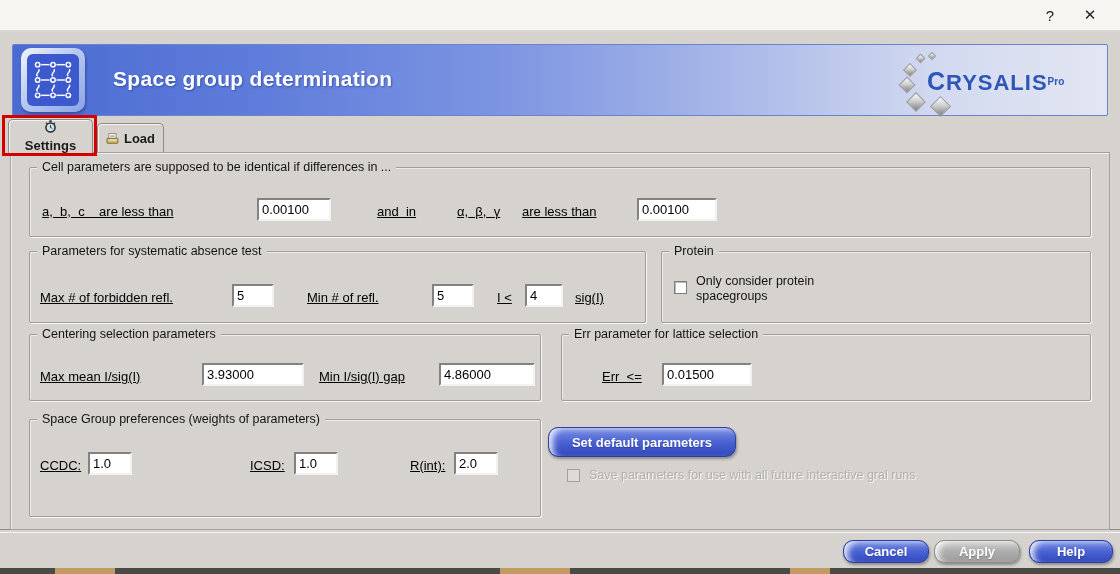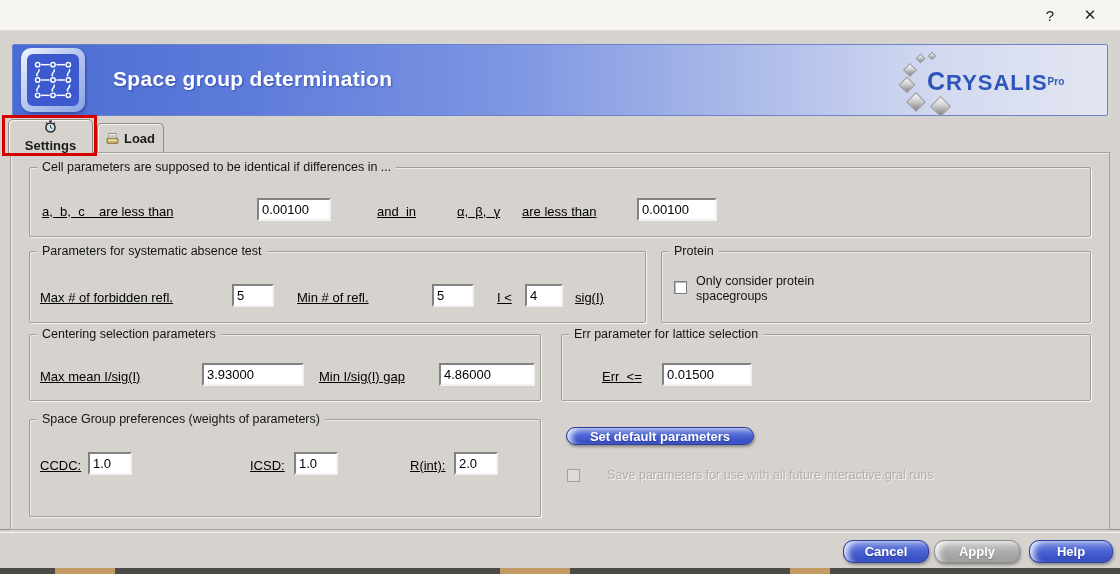--- a/index.html
+++ b/index.html
@@ -93,21 +93,21 @@
     font-family:"Liberation Sans",sans-serif;font-size:13px;color:#000;
     padding:0 3px;outline:none;
   }
   
   .cb{
     position:absolute;width:13px;height:13px;background:#fff;box-sizing:border-box;
     border:1px solid #7d7d7d;box-shadow:inset 1px 1px 0 #b9b9b9;
   }
   .cb.disabled{background:#dedbd7;border-color:#a5a29e;box-shadow:none;}
   .cblabel{position:absolute;font-size:12.5px;color:#141414;line-height:15px;}
-  .cblabel.disabled{color:#b3b0ac;text-shadow:1px 1px 0 #f5f3f0;white-space:nowrap;margin-left:18px;}
+  .cblabel.disabled{color:#b3b0ac;text-shadow:1px 1px 0 #f5f3f0;white-space:nowrap;}
   
   .pill{
     position:absolute;box-sizing:border-box;border-radius:10px;
     border:1px solid #2c3e9e;color:#fff;font-weight:bold;font-size:13px;
     font-family:"Liberation Sans",sans-serif;
     background:linear-gradient(180deg,#7c90e4 0%,#4a63d2 50%,#3148be 100%);
     box-shadow:inset 6px 2px 6px -2px rgba(255,255,255,.85), 1px 2px 3px rgba(0,0,0,.35);
     display:flex;align-items:center;justify-content:center;cursor:default;
     text-shadow:0 1px 1px rgba(20,30,90,.4);
   }
@@ -205,21 +205,21 @@
     <span class="flabel" style="left:347px;top:36px;">and  in</span>
     <span class="flabel" style="left:427px;top:36px;">α,  β,  γ</span>
     <span class="flabel" style="left:492px;top:36px;">are less than</span>
     <input class="field" style="left: 607px; top: 30px; width: 80px;" value="0.00100">
   </div>
 
   <div class="group" style="left:18px;top:98px;width:617px;height:72px;">
     <span class="legend">Parameters for systematic absence test</span>
     <span class="flabel" style="left:10px;top:38px;">Max # of forbidden refl.</span>
     <input class="field" style="left: 202px; top: 32px; width: 42px;" value="5">
-    <span class="flabel" style="left:267px;top:38px;">Min # of refl.</span>
+    <span class="flabel" style="left:277px;top:38px;">Min # of refl.</span>
     <input class="field" style="left: 402px; top: 32px; width: 42px;" value="5">
     <span class="flabel" style="left:467px;top:38px;">I &lt;</span>
     <input class="field" style="left: 495px; top: 32px; width: 38px;" value="4">
     <span class="flabel" style="left:545px;top:38px;">sig(I)</span>
   </div>
 
   <div class="group" style="left:650px;top:98px;width:430px;height:72px;">
     <span class="legend">Protein</span>
     <span class="cb" style="left:12px;top:29px;"></span>
     <span class="cblabel" style="left:34px;top:22px;width:160px;">Only consider protein spacegroups</span>
@@ -242,21 +242,21 @@
   <div class="group" style="left:18px;top:266px;width:512px;height:98px;">
     <span class="legend">Space Group preferences (weights of parameters)</span>
     <span class="flabel" style="left:10px;top:38px;">CCDC:</span>
     <input class="field" style="left: 58px; top: 32px; width: 44px;" value="1.0">
     <span class="flabel" style="left:220px;top:38px;">ICSD:</span>
     <input class="field" style="left: 264px; top: 32px; width: 44px;" value="1.0">
     <span class="flabel" style="left:380px;top:38px;">R(int):</span>
     <input class="field" style="left: 424px; top: 32px; width: 44px;" value="2.0">
   </div>
 
-  <div class="pill" style="left:555px;top:274px;width:188px;height:18px;">Set default parameters</div>
+  <div class="pill" style="left:537px;top:274px;width:188px;height:30px;">Set default parameters</div>
   <span class="cb disabled" style="left:556px;top:316px;"></span>
   <span class="cblabel disabled" style="left:578px;top:315px;">Save parameters for use with all future interactive gral runs</span>
 </div>
 
 <div class="pill" style="left:843px;top:540px;width:86px;height:23px;">Cancel</div>
 <div class="pill gray" style="left:934px;top:540px;width:86px;height:23px;">Apply</div>
 <div class="pill" style="left:1029px;top:540px;width:84px;height:23px;">Help</div>
 
 <div class="deskstrip">
   <span class="tan" style="left:55px;width:60px;"></span>

